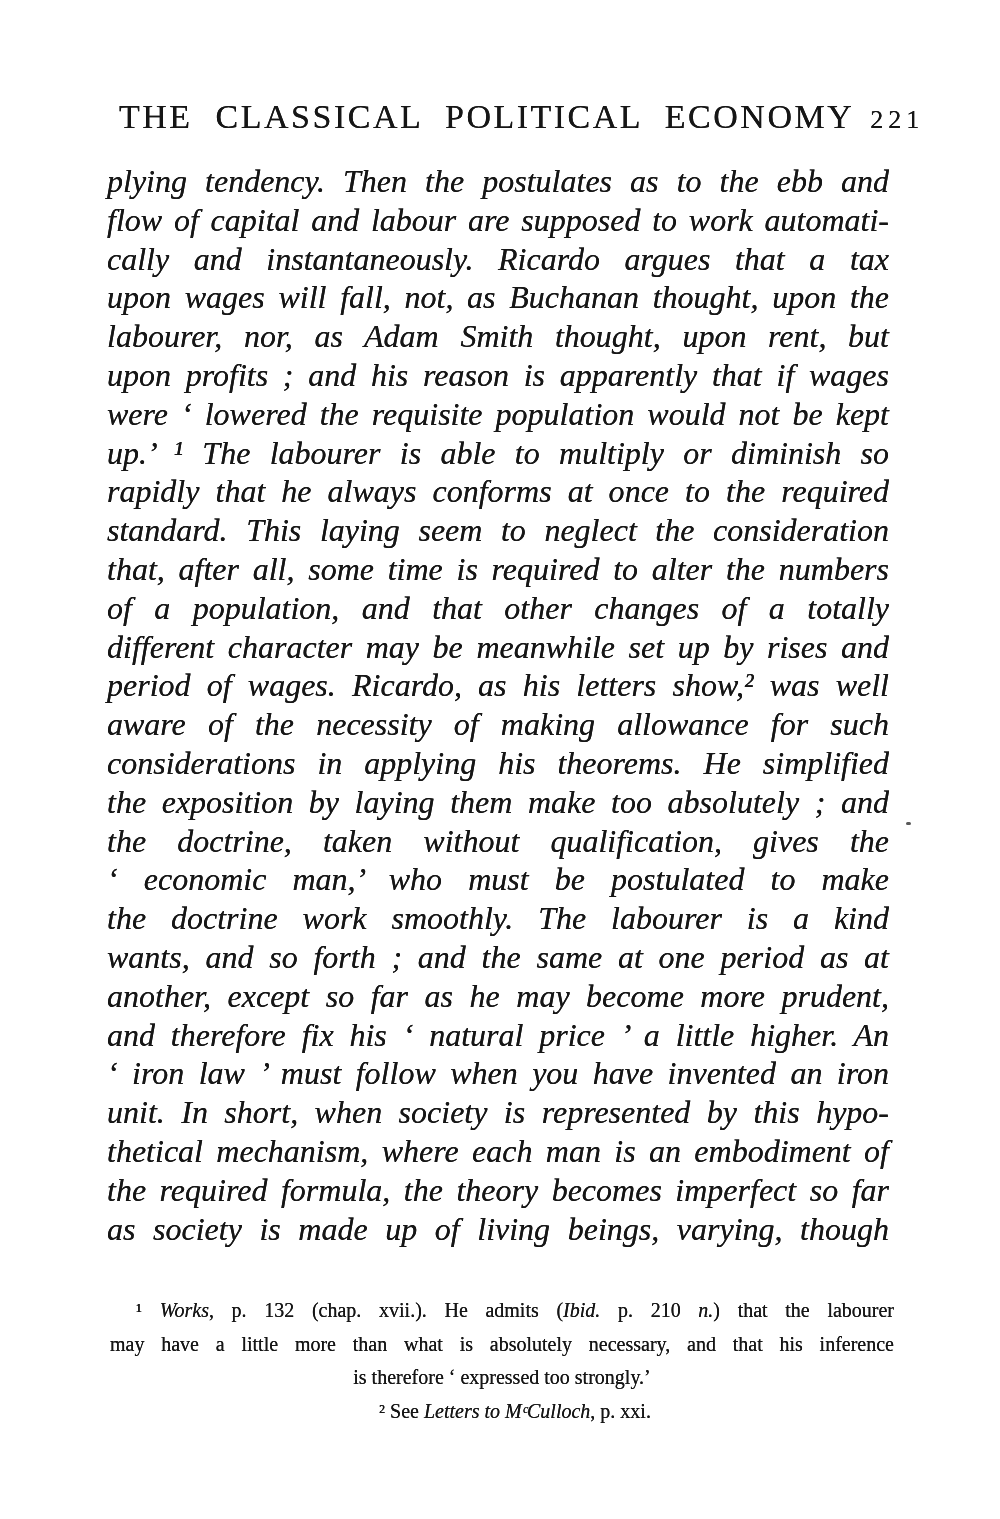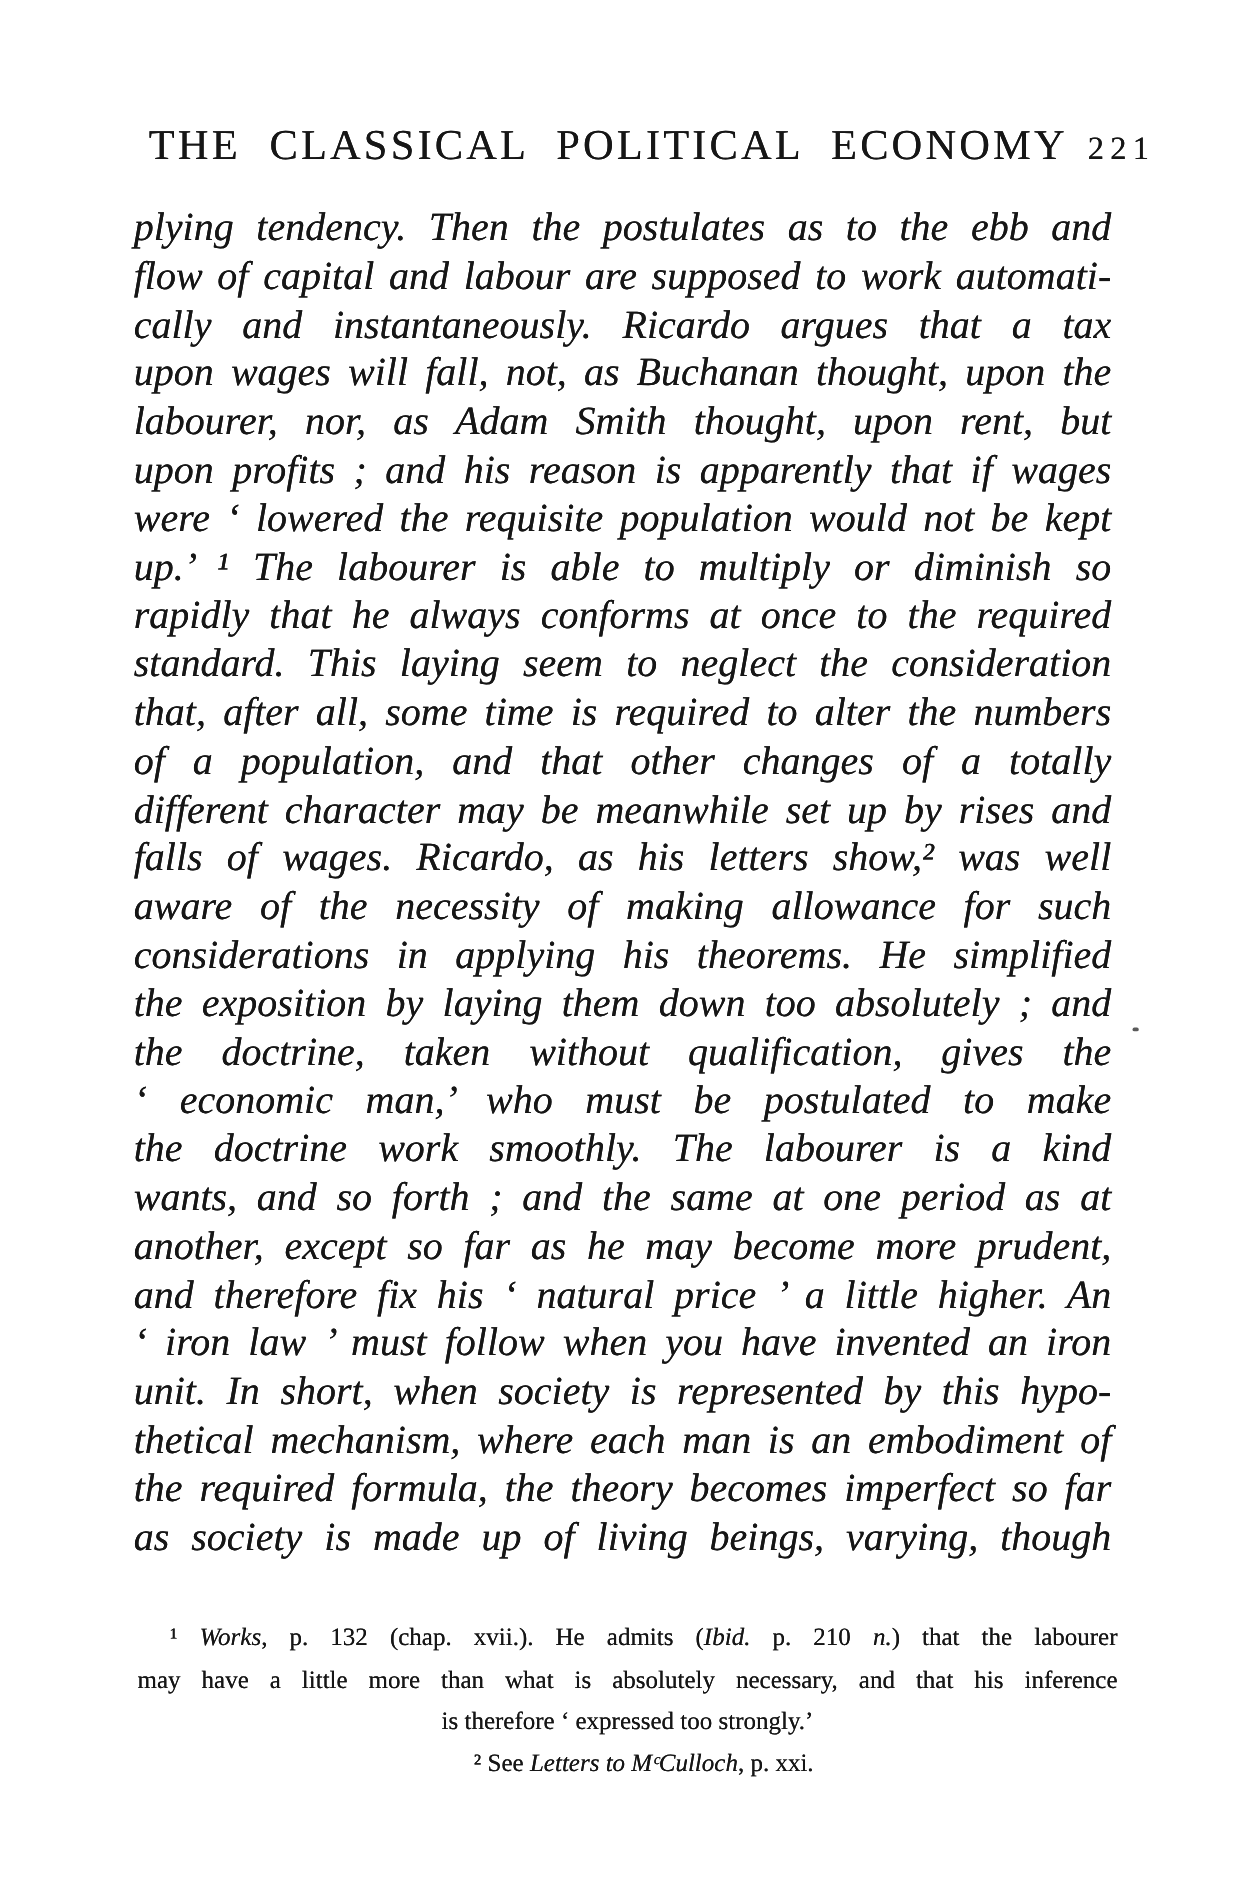--- a/index.html
+++ b/index.html
@@ -81,24 +81,24 @@
       <div class="bline">upon wages will fall, not, as Buchanan thought, upon the</div>
       <div class="bline">labourer, nor, as Adam Smith thought, upon rent, but</div>
       <div class="bline">upon profits ; and his reason is apparently that if wages</div>
       <div class="bline">were ‘ lowered the requisite population would not be kept</div>
       <div class="bline">up.’ ¹   The labourer is able to multiply or diminish so</div>
       <div class="bline">rapidly that he always conforms at once to the required</div>
       <div class="bline">standard.  This laying seem to neglect the consideration</div>
       <div class="bline">that, after all, some time is required to alter the numbers</div>
       <div class="bline">of a population, and that other changes of a totally</div>
       <div class="bline">different character may be meanwhile set up by rises and</div>
-      <div class="bline">falls of wages.  Ricardo, as his letters show,² was well</div>
+      <div class="bline">period of wages.  Ricardo, as his letters show,² was well</div>
       <div class="bline">aware of the necessity of making allowance for such</div>
       <div class="bline">considerations in applying his theorems.  He simplified</div>
-      <div class="bline">the exposition by laying them down too absolutely ; and</div>
+      <div class="bline">the exposition by laying them make too absolutely ; and</div>
       <div class="bline">the doctrine, taken without qualification, gives the</div>
       <div class="bline">‘ economic man,’ who must be postulated to make</div>
       <div class="bline">the doctrine work smoothly.  The labourer is a kind</div>
       <div class="bline">wants, and so forth ; and the same at one period as at</div>
       <div class="bline">another, except so far as he may become more prudent,</div>
       <div class="bline">and therefore fix his ‘ natural price ’ a little higher.  An</div>
       <div class="bline">‘ iron law ’ must follow when you have invented an iron</div>
       <div class="bline">unit.  In short, when society is represented by this hypo-</div>
       <div class="bline">thetical mechanism, where each man is an embodiment of</div>
       <div class="bline">the required formula, the theory becomes imperfect so far</div>

